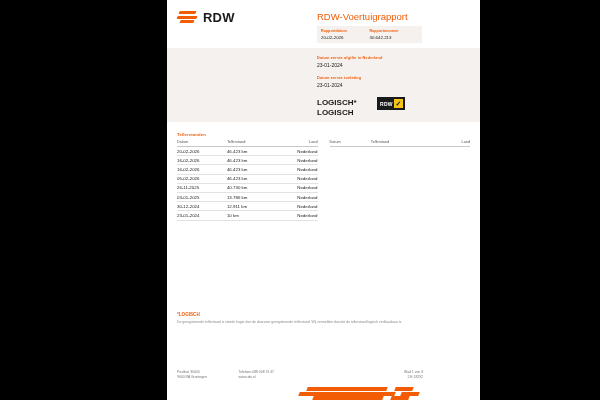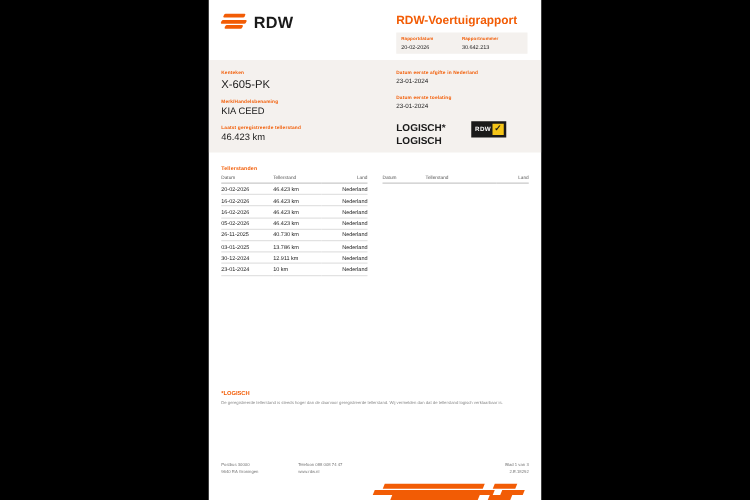--- a/index.html
+++ b/index.html
@@ -10,21 +10,21 @@
     height: 400px;
     overflow: hidden;
   }
   body {
     font-family: "Liberation Sans", sans-serif;
   }
   .page {
     position: absolute;
     left: 167px;
     top: 0;
-    width: 266px;
+    width: 313px;
     height: 400px;
     background: #ffffff;
     overflow: hidden;
   }
   
   .header {
     position: relative;
     height: 48px;
   }
   .logo-wrap {
@@ -55,21 +55,21 @@
     font-size: 13px;
     font-weight: bold;
     color: #1a1a1a;
     letter-spacing: 0.2px;
   }
   .report-title {
     position: absolute;
     left: 150px;
     top: 11px;
     font-size: 9.5px;
-    font-weight: bold;
+    font-weight: normal;
     color: #f25c05;
   }
   .meta-box {
     position: absolute;
     left: 150px;
     top: 26px;
     width: 105px;
     background: #f4f1ee;
     padding: 3px 4px;
     box-sizing: border-box;
@@ -291,28 +291,20 @@
         </div>
         <div class="meta-col">
           <div class="meta-label">Rapportnummer</div>
           <div class="meta-value">30.642.213</div>
         </div>
       </div>
     </div>
   </div>
 
   <div class="band">
-    <div class="band-left">
-      <div class="f-label">Kenteken</div>
-      <div class="f-value-lg">X-605-PK</div>
-      <div class="f-label">Merk/Handelsbenaming</div>
-      <div class="f-value-md">KIA CEED</div>
-      <div class="f-label">Laatst geregistreerde tellerstand</div>
-      <div class="f-value-md">46.423 km</div>
-    </div>
     <div class="band-right">
       <div class="f-label">Datum eerste afgifte in Nederland</div>
       <div class="f-value-sm">23-01-2024</div>
       <div class="f-label">Datum eerste toelating</div>
       <div class="f-value-sm">23-01-2024</div>
     </div>
     <div class="verdict">
       <div>LOGISCH*</div>
       <div>LOGISCH</div>
     </div>

